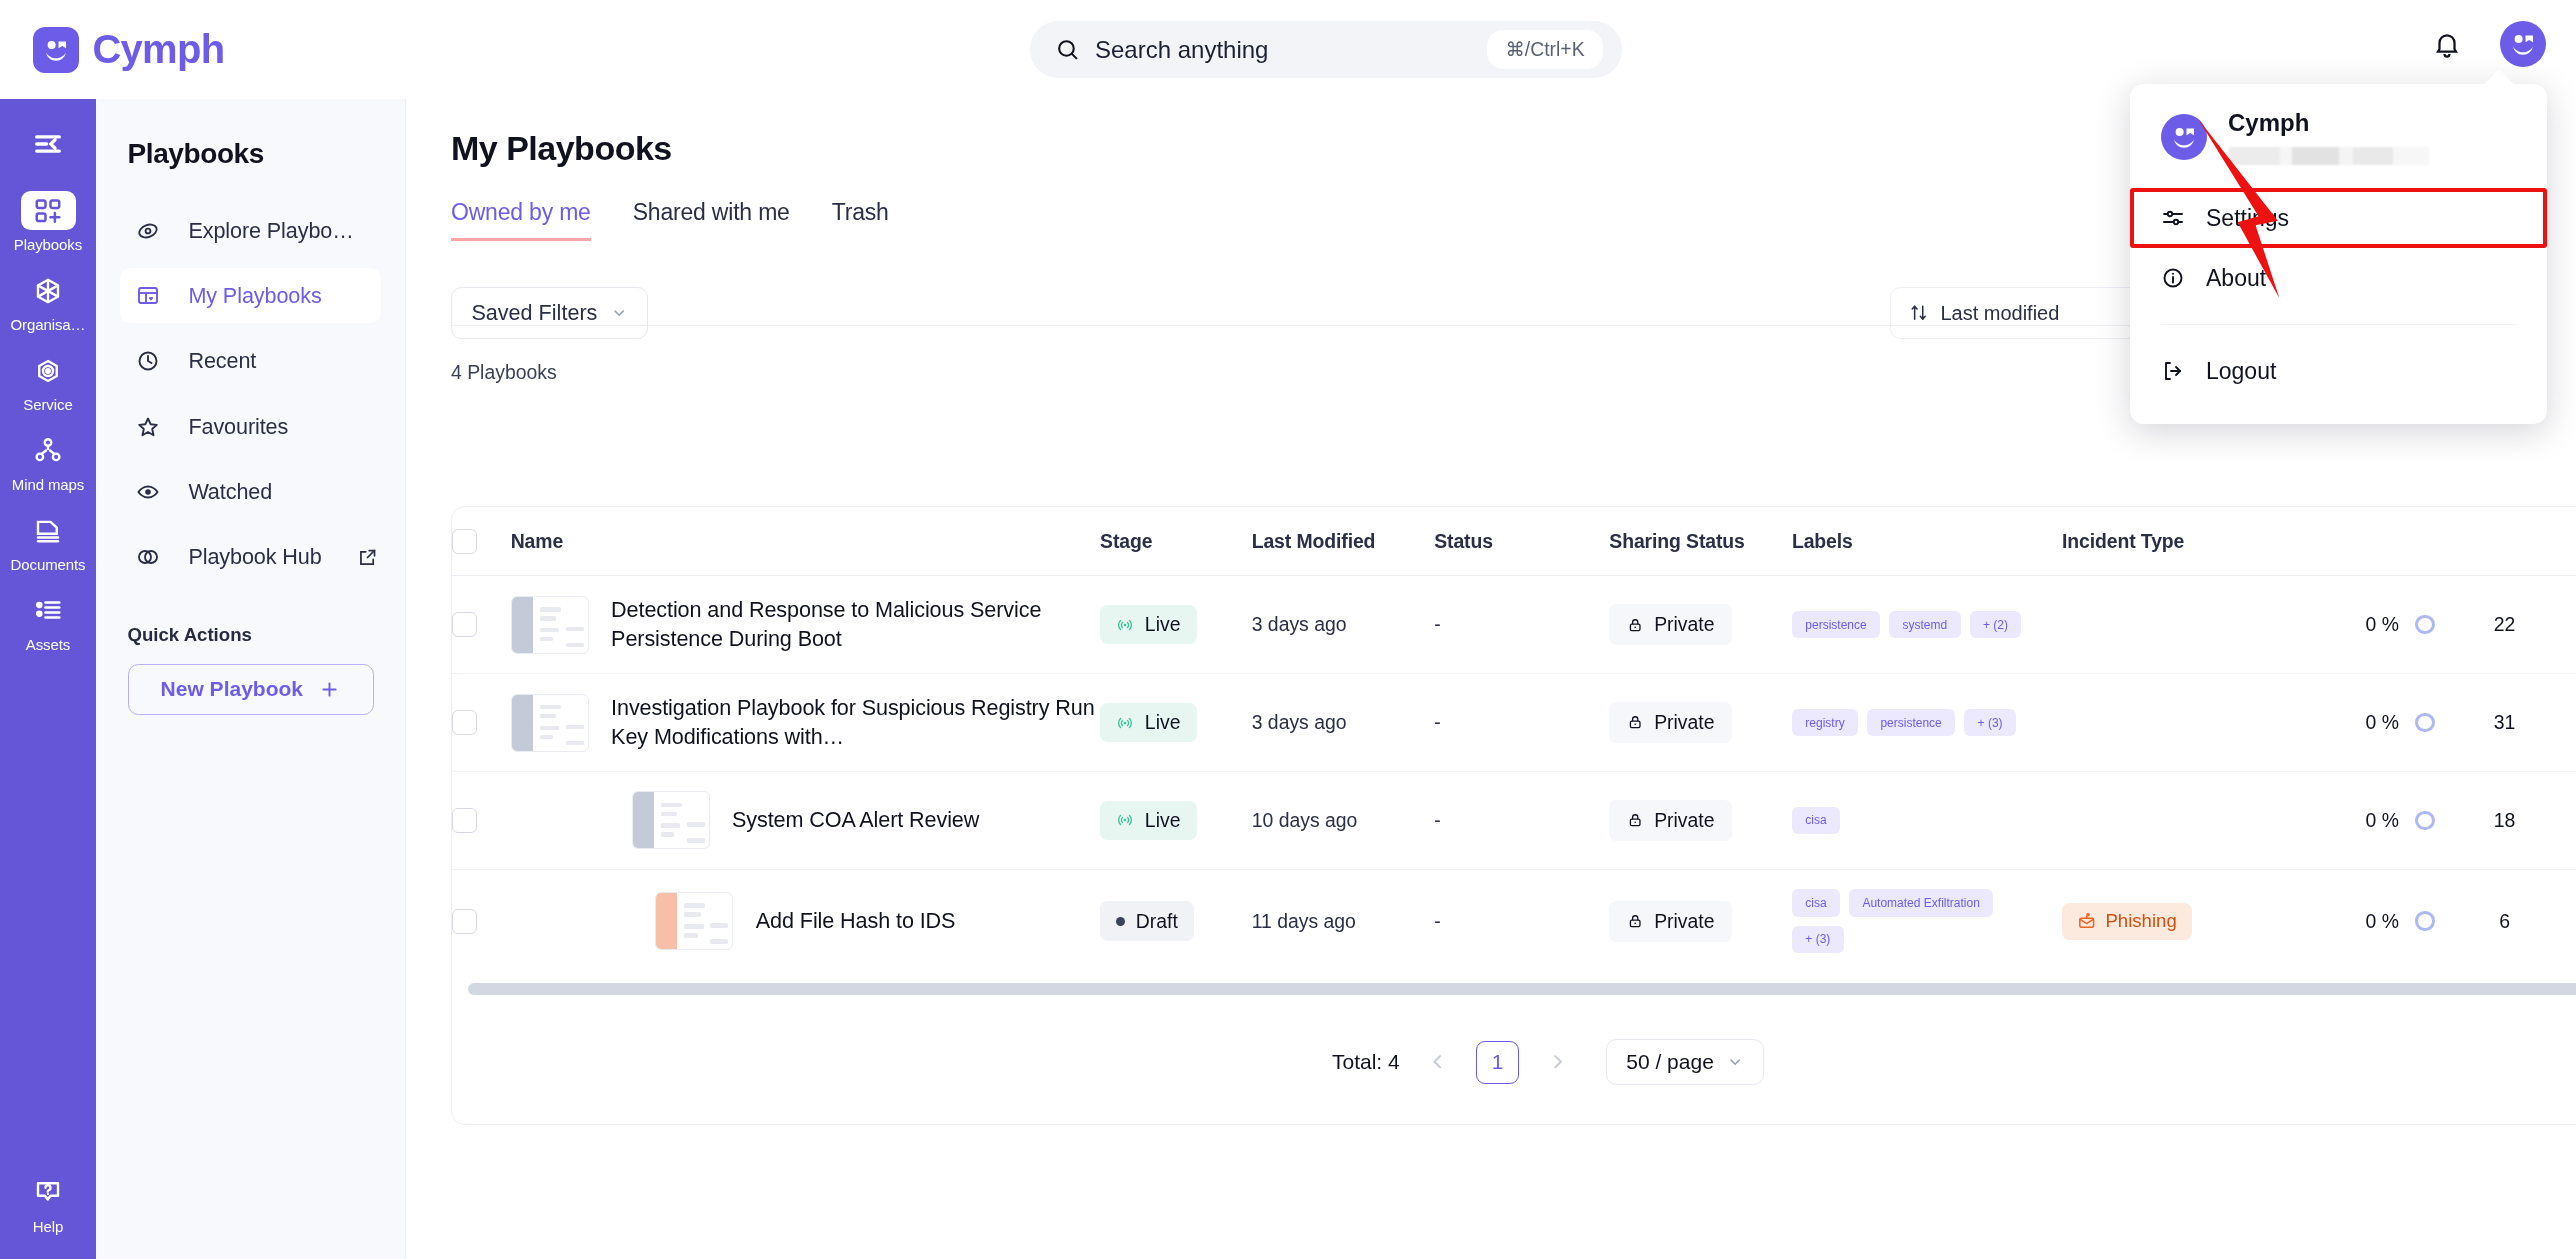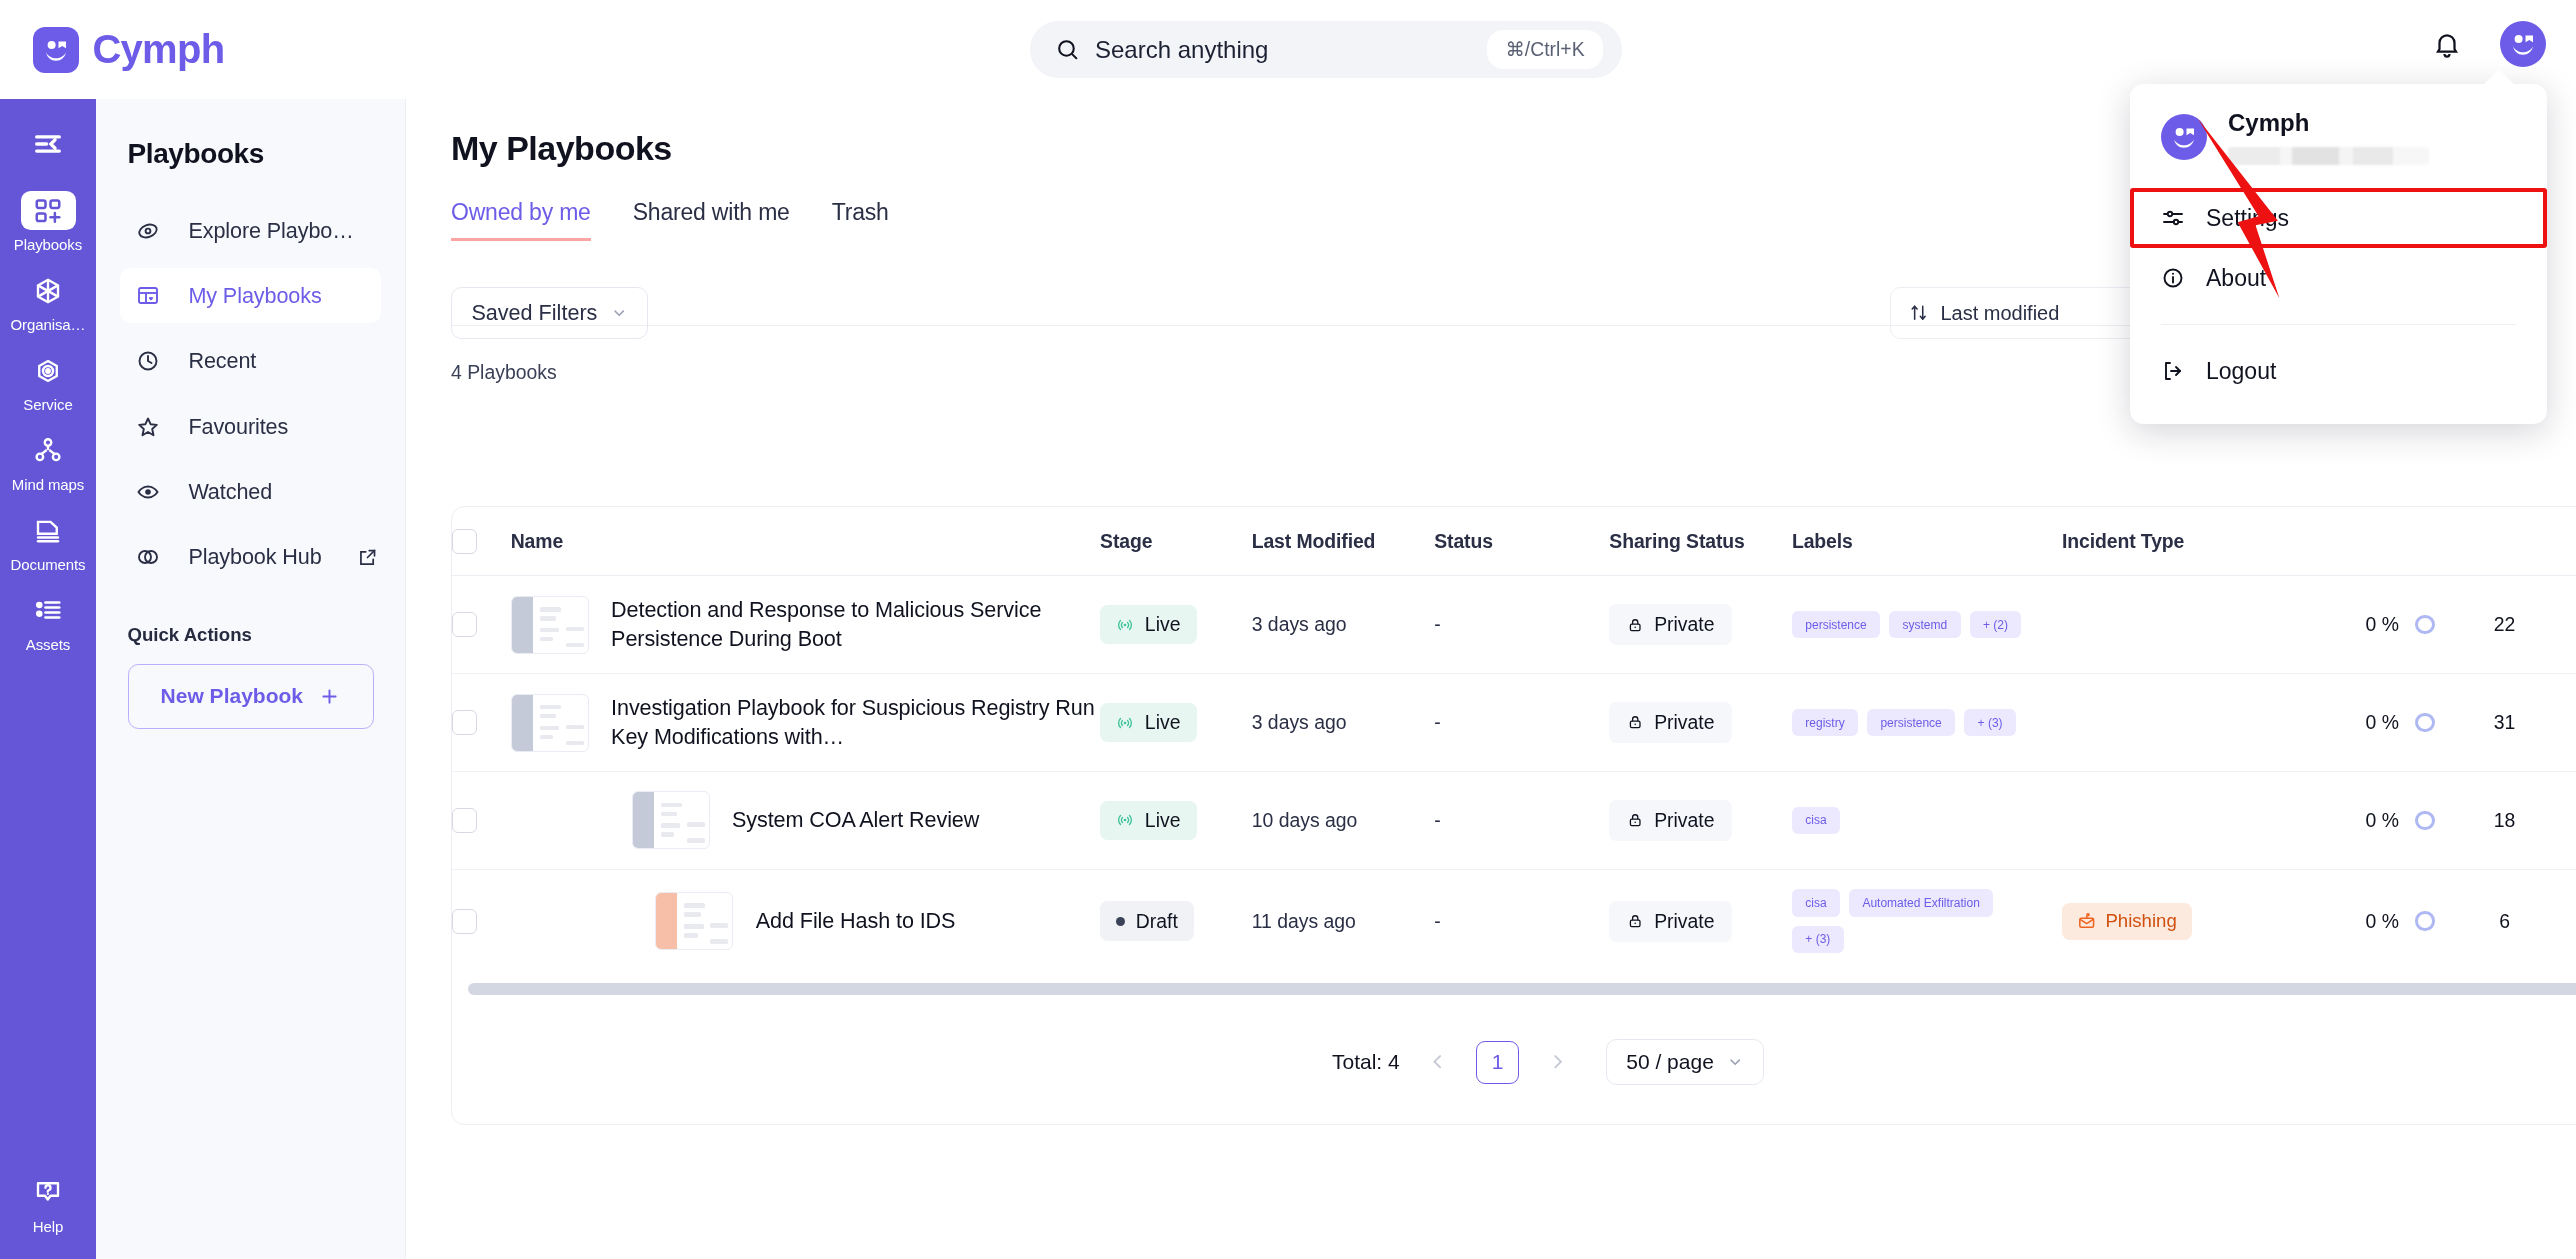--- a/index.html
+++ b/index.html
@@ -73,21 +73,21 @@
     display: flex; align-items: center; gap: 28px; height: 55px;
     padding: 0 16.4px; border-radius: 10.4px; margin-bottom: 10.4px;
   }
   .nav-item.active { background: #ffffff; }
   .nav-label { font-size: 21.6px; color: #2a2f45; letter-spacing: -0.1px; white-space: nowrap; }
   .nav-item.active .nav-label { color: #6c5ce7; }
   .nav-ext { margin-left: 7.5px; display:flex; }
   .quick-title { font-size: 18.6px; font-weight: 700; color: #262b40; margin: 39px 0 18px 7.5px; }
   .new-pb {
     display: flex; align-items: center; justify-content: center; gap: 16.4px;
-    height: 65px; border: 1.5px solid #b9aefb; border-radius: 10.4px;
+    height: 51px; border: 1.5px solid #b9aefb; border-radius: 10.4px;
     background: transparent; color: #6c5ce7; font-size: 21px; font-weight: 600;
     margin: 0 7.5px;
   }
 
   
   .main { position: absolute; top: 99px; left: 406px; width: 2170px; height: 1161px; background: #ffffff; }
   .page-title { font-size: 34px; font-weight: 700; color: #10131f; letter-spacing: -0.5px; margin: 30px 0 0 45px; }
   .import-btn {
     position: absolute; top: 22.4px; right: 82px; height: 55px; min-width: 134px;
     background: #6c5ce7; color: #fff; border-radius: 12px;

